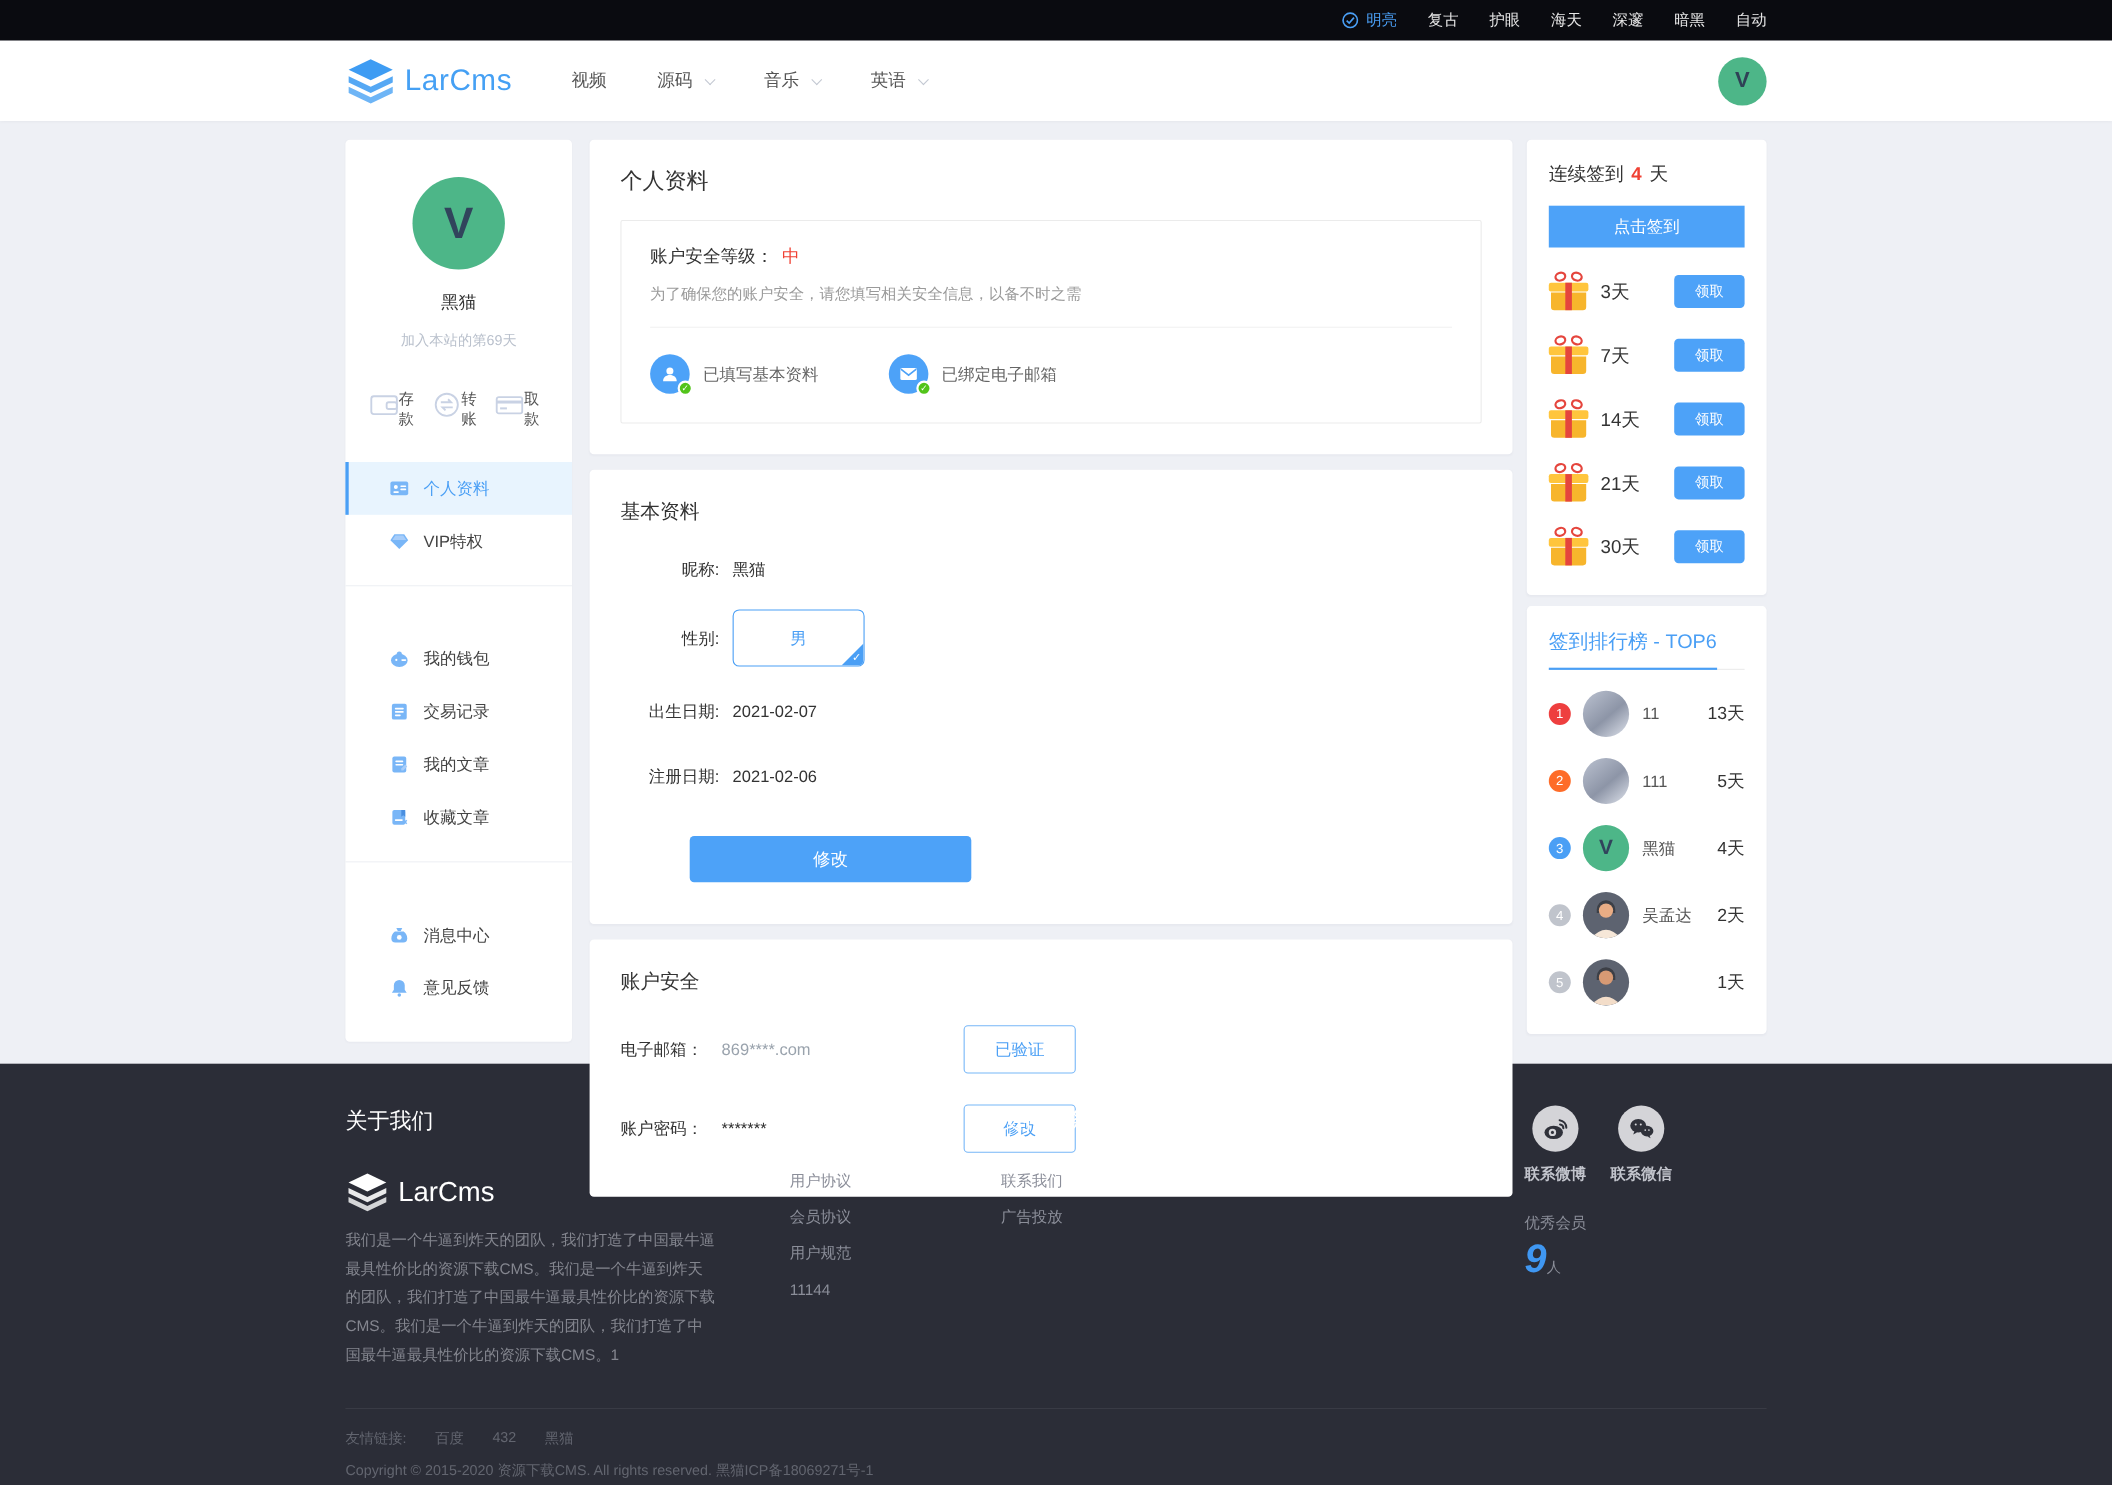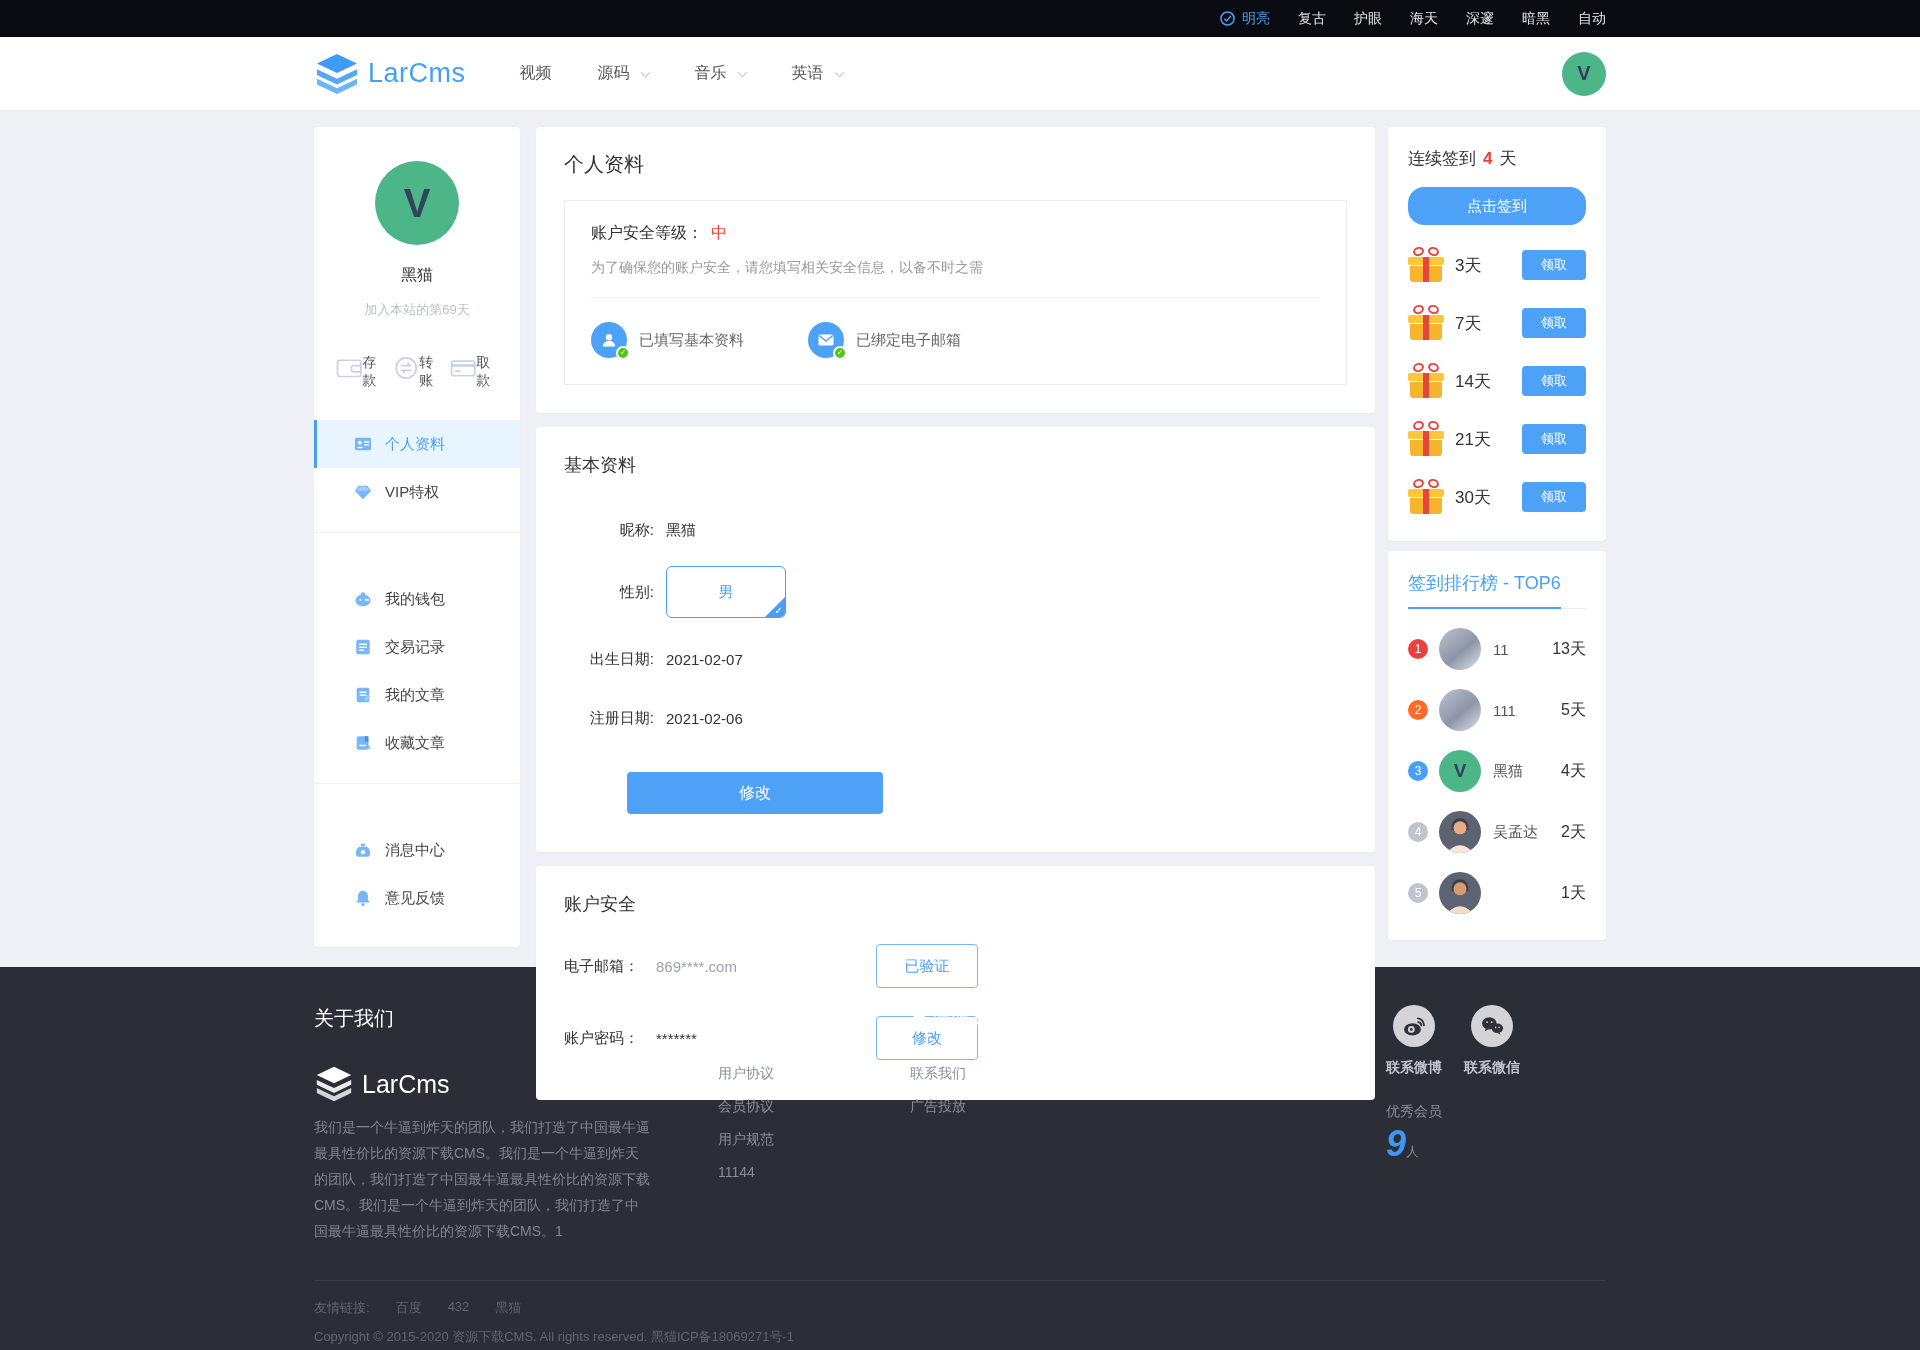--- a/index.html
+++ b/index.html
@@ -65,21 +65,21 @@
   .status-ico svg { width:20px; height:20px; }
   .badge-ok { position:absolute; right:-3px; bottom:-2px; width:14px; height:14px; border-radius:50%; background:#52c41a; border:2px solid #fff; color:#fff; font-size:8px; line-height:10px; text-align:center; }
   .badge-ok::after { content:"✓"; }
   .sec-status-label { font-size:15px; color:#666; }
 
   .section-card { margin-top:14px; padding:26px 28px 38px; }
   .section-title { font-size:18px; color:#333; }
   .form-row { display:flex; align-items:center; }
   .form-label { width:90px; text-align:right; font-size:15px; color:#333; flex:0 0 90px; }
   .form-value { margin-left:12px; font-size:15px; color:#333; }
-  .row-nick { margin-top:44px; }
+  .row-nick { margin-top:32px; }
   .row-gender { margin-top:26px; align-items:center; }
   .gender-box { margin-left:12px; position:relative; width:120px; height:52px; border:1px solid #4a9ff5; border-radius:6px; color:#4a9ff5; font-size:15px; display:flex; align-items:center; justify-content:center; cursor:pointer; overflow:hidden; background:#fff; }
   .gender-corner { position:absolute; right:0; bottom:0; width:0; height:0; border-bottom:20px solid #4a9ff5; border-left:20px solid transparent; }
   .gender-check { position:absolute; right:2px; bottom:1px; color:#fff; font-size:10px; }
   .gender-check::after { content:"✓"; }
   .row-birth { margin-top:32px; }
   .row-reg { margin-top:40px; }
   .save-btn { display:block; margin:44px 0 0 63px; width:256px; height:42px; background:#4da2f8; border:none; border-radius:4px; color:#fff; font-size:16px; cursor:pointer; font-family:inherit; }
 
   .security-card { margin-top:14px; padding:26px 28px 40px; }
@@ -87,21 +87,21 @@
   .acc-label { font-size:15px; color:#333; width:88px; }
   .acc-value { font-size:15px; width:220px; margin-left:4px; }
   .acc-value.gray { color:#9aa3ad; }
   .outline-btn { width:102px; height:44px; background:#fff; border:1px solid #77b7f8; border-radius:4px; color:#4a9ff5; font-size:15px; cursor:pointer; font-family:inherit; }
 
   
   .side-right { width:218px; margin-left:13px; }
   .signin-card { padding:20px 20px 26px; }
   .streak-line { font-size:17px; color:#333; }
   .streak-num { color:#f04134; font-weight:bold; margin:0 7px; }
-  .signin-btn { margin-top:17px; width:100%; height:38px; background:#4da2f8; border:none; border-radius:16px; color:#fff; font-size:15px; cursor:pointer; font-family:inherit; }
+  .signin-btn { margin-top:17px; width:100%; height:38px; background:#4da2f8; border:none; border-radius:0; color:#fff; font-size:15px; cursor:pointer; font-family:inherit; }
   .reward-row { display:flex; align-items:center; margin-top:22px; }
   .reward-days { margin-left:11px; font-size:17px; color:#333; }
   .claim-btn { margin-left:auto; width:64px; height:30px; background:#4da2f8; border:none; border-radius:4px; color:#fff; font-size:13px; cursor:pointer; font-family:inherit; }
   .gift-icon { position:relative; width:36px; height:36px; display:inline-block; flex:0 0 36px; }
   .g-bow { position:absolute; top:0; width:11px; height:9px; border:2.5px solid #e5453d; border-radius:50%; }
   .g-bow-l { left:5px; transform:rotate(-18deg); }
   .g-bow-r { right:5px; transform:rotate(18deg); }
   .g-lid { position:absolute; top:10px; left:0; width:36px; height:8px; background:#ffc53d; border-radius:2px; }
   .g-box { position:absolute; top:19px; left:2px; width:32px; height:16px; background:#f7b52c; border-radius:0 0 3px 3px; }
   .g-ribbon { position:absolute; top:10px; left:15px; width:6px; height:25px; background:#e5453d; }

